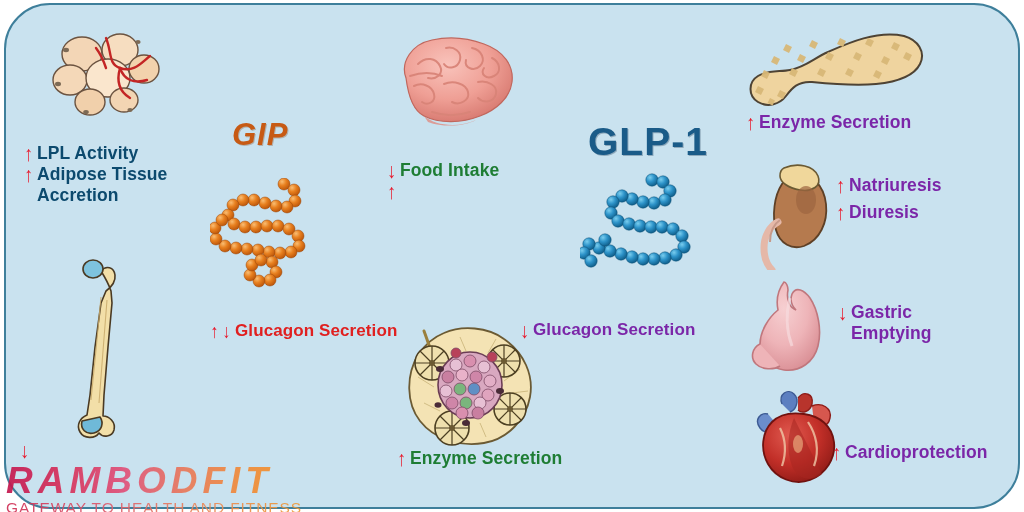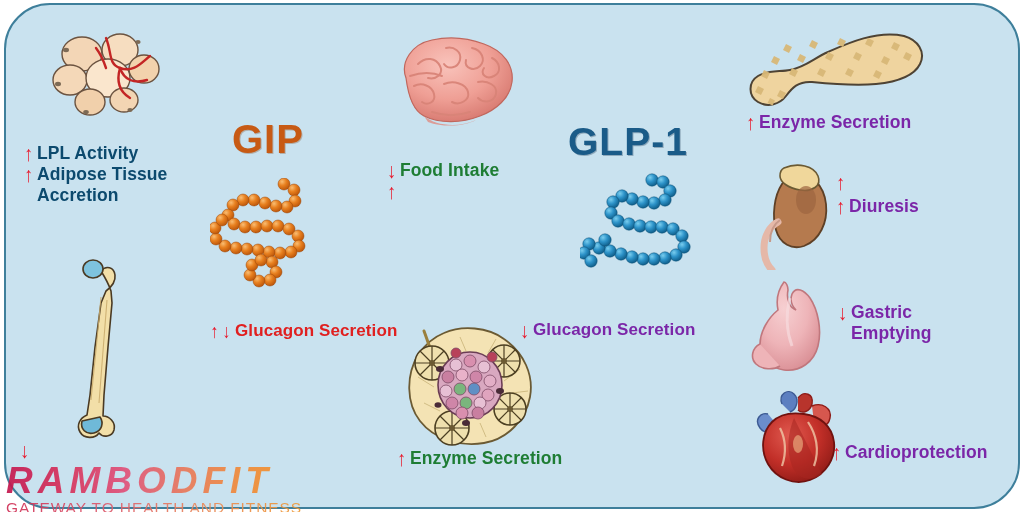--- a/index.html
+++ b/index.html
@@ -50,23 +50,23 @@
   .txt-green  { color: #1e7d34; }
   .txt-red    { color: #e02020; }
   .txt-purple { color: #7b26a8; }
 
   
   .hormone-title {
     position: absolute;
     font-weight: bold;
     letter-spacing: 1px;
   }
-  #gip-title   { left: 232px; top: 117px; font-size: 40px; color: #c75a14;
-                 text-shadow: 1px 1px 0 rgba(120,50,0,.28); }
-  #glp1-title  { left: 568px; top: 120px; font-size: 39px; color: #1a5b88;
+  #gip-title   { left: 232px; top: 117px; font-size: 31px; color: #c75a14;
+                 text-shadow: 1px 1px 0 rgba(120,50,0,.28); font-style: italic; }
+  #glp1-title  { left: 588px; top: 120px; font-size: 39px; color: #1a5b88;
                  text-shadow: 1px 1px 0 rgba(10,40,70,.3); }
 
   
   .chain { position: absolute; }
 
   
   .organ { position: absolute; }
 
   
   #watermark { position: absolute; left: 6px; top: 462px; width: 300px; }
@@ -418,20 +418,21 @@
     <path d="M30 62 C22 66 16 76 16 88 C16 98 20 106 24 110" stroke="#e5b8a8" stroke-width="7" fill="none" stroke-linecap="round"></path>
     <path d="M32 60 C26 64 22 72 22 82" stroke="#c79a8a" stroke-width="2" fill="none"></path>
     <g fill="#9c6540" opacity=".7">
       <ellipse cx="58" cy="40" rx="10" ry="14"></ellipse>
     </g>
   </svg>
 
   <div class="label" style="left:834px; top:172px; font-size:17.5px; line-height:1.55;">
     <div class="lbl-line">
       <span class="arrow">↑</span>
+      <span class="txt-purple">Natriuresis</span>
     </div>
     <div class="lbl-line">
       <span class="arrow">↑</span>
       <span class="txt-purple">Diuresis</span>
     </div>
   </div>
 
   <svg class="organ" style="left:740px; top:278px;" width="105" height="100" viewBox="0 0 105 100">
     <defs>
       <radialGradient id="stG" cx="40%" cy="30%" r="75%">

